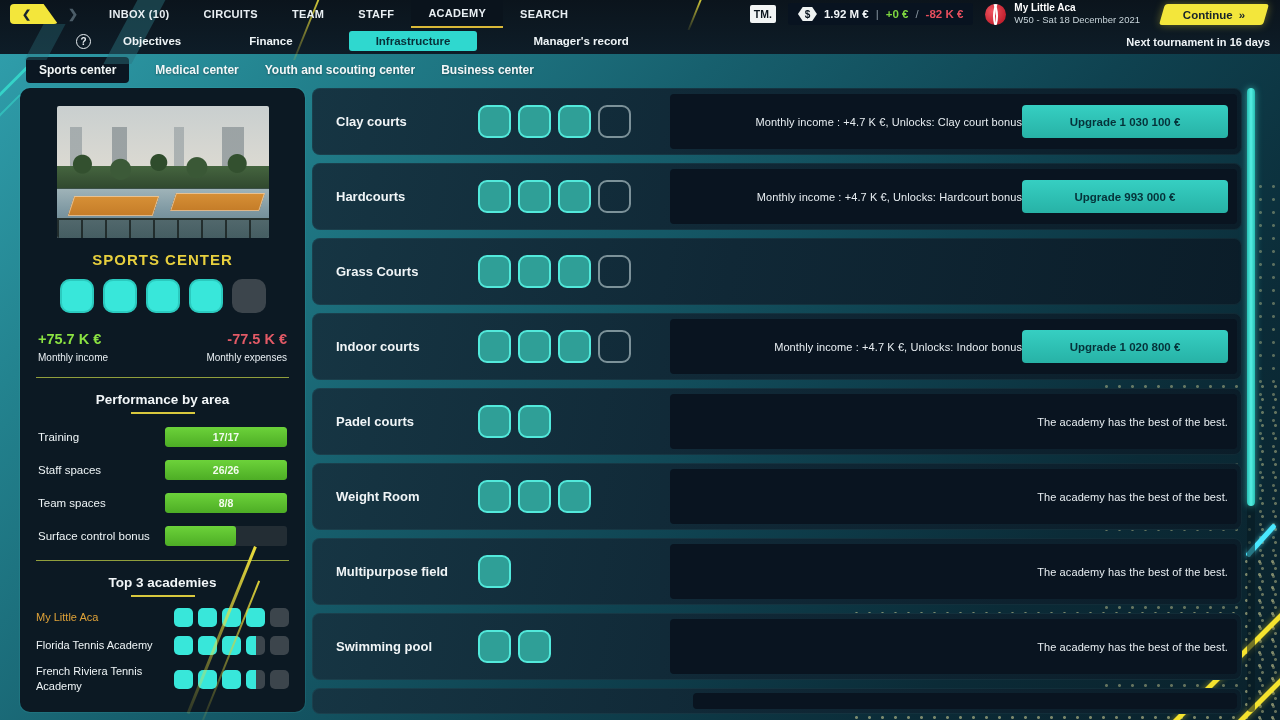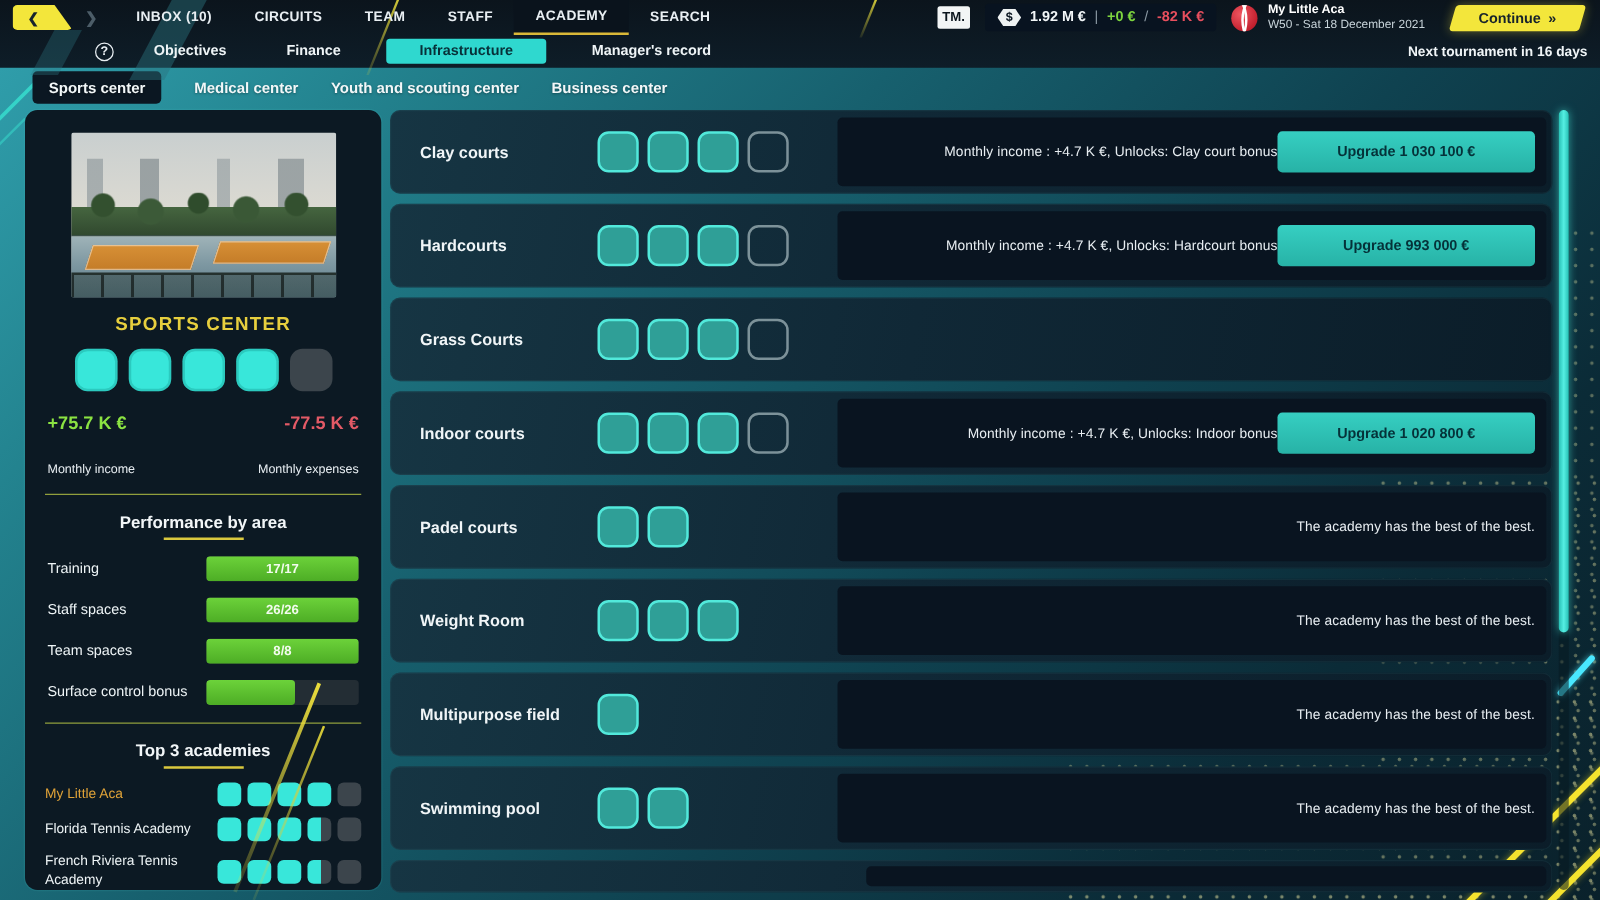--- a/index.html
+++ b/index.html
@@ -47,21 +47,21 @@
   .ball { width:21px; height:21px; border-radius:50%; background:radial-gradient(circle at 35% 35%, #ef5560, #c3202e 72%); position:relative; overflow:hidden; flex:none; }
   .ball::before { content:''; position:absolute; left:-58%; top:-35%; width:100%; height:170%; border:2px solid #fff; border-radius:50%; }
   .ball::after { content:''; position:absolute; right:-58%; top:-35%; width:100%; height:170%; border:2px solid #fff; border-radius:50%; }
   .ptext { display:flex; flex-direction:column; line-height:1.25; }
   .pname { font-size:10px; font-weight:bold; color:#fff; }
   .pdate { font-size:9.5px; color:#c8d4da; }
   .continue-btn { margin-left:10px; margin-right:8px; width:104px; height:21px; background:#f3e63b; transform:skewX(-16deg); border-radius:3px; display:flex; align-items:center; justify-content:center; cursor:pointer; box-shadow:0 0 8px rgba(240,225,60,.4); }
   .cont-inner { transform:skewX(16deg); font-size:11.5px; font-weight:bold; color:#16222b; display:flex; gap:6px; align-items:center; }
   .sub-bar { position:relative; z-index:1; height:26px; display:flex; align-items:center; }
   .help { margin-left:76px; width:15px; height:15px; border:1.5px solid #e8eef2; border-radius:50%; color:#e8eef2; font-size:10px; font-weight:bold; display:flex; align-items:center; justify-content:center; cursor:pointer; flex:none; }
-  .sub-nav { display:flex; align-items:center; margin-left:8px; }
+  .sub-nav { display:flex; align-items:center; margin-left:8px;gap:20px; }
   .sub-item { padding:4px 24px; font-size:11.5px; font-weight:bold; color:#eef4f6; cursor:pointer; }
   .sub-item.active { background:#2fd8cf; color:#073038; border-radius:3px; padding:4px 27px; margin:0 12px; }
   .next-tournament { position:absolute; right:10px; top:8px; font-size:11px; font-weight:600; color:#f0f5f7; }
 
   
   .tabs-row { position:absolute; left:0; top:54px; height:32px; display:flex; align-items:center; padding-left:26px; gap:26px; z-index:3; }
   .tab { font-size:12px; font-weight:bold; color:#f2f7f8; text-shadow:0 1px 2px rgba(0,0,0,.35); cursor:pointer; }
   .tab.active { background:#0b1722; padding:6px 13px; border-radius:4px; }
 
   
@@ -84,21 +84,21 @@
   .ph-clay1 { left:7%; top:68%; width:40%; height:15%; }
   .ph-clay2 { left:55%; top:66%; width:42%; height:14%; }
   .ph-fence { position:absolute; left:0; right:0; bottom:0; height:15%;
     background:repeating-linear-gradient(90deg, rgba(22,30,28,.85) 0 2px, rgba(40,56,52,.45) 2px 24px); border-top:2px solid #25312e; }
   .sc-title { margin-top:13px; text-align:center; color:#e7cf3e; font-size:15px; font-weight:800; letter-spacing:1px; }
   .rating-pips { margin-top:11px; display:flex; justify-content:center; gap:9px; }
   .bigpip { width:34px; height:34px; border-radius:10px; }
   .bigpip.filled { background:#38e7da; box-shadow:inset 0 0 0 2px rgba(20,150,140,.35); }
   .bigpip.empty { background:#3c454c; }
   .finance { margin-top:18px; display:flex; justify-content:space-between; padding:0 18px; }
-  .fin-col { display:flex; flex-direction:column; gap:23px; }
+  .fin-col { display:flex; flex-direction:column; gap:5px; }
   .fin-col.right { text-align:right; }
   .fin-val { font-size:14.5px; font-weight:800; }
   .fin-val.green { color:#8be342; } .fin-val.red { color:#e35a66; }
   .fin-label { font-size:10px; color:#e8eef2; }
   .divider { margin:14px 16px 0; border-top:1.5px solid rgba(190,204,70,.75); }
   .sec-title { margin-top:14px; text-align:center; color:#f2f6f8; font-size:13.5px; font-weight:800; }
   .sec-underline { width:64px; height:2px; background:#d9c83e; margin:5px auto 0; }
   .perf-list { margin-top:13px; }
   .perf-row { display:flex; align-items:center; padding:0 18px; margin-bottom:13px; }
   .perf-label { flex:1; font-size:11.5px; color:#eef4f6; white-space:nowrap; }

